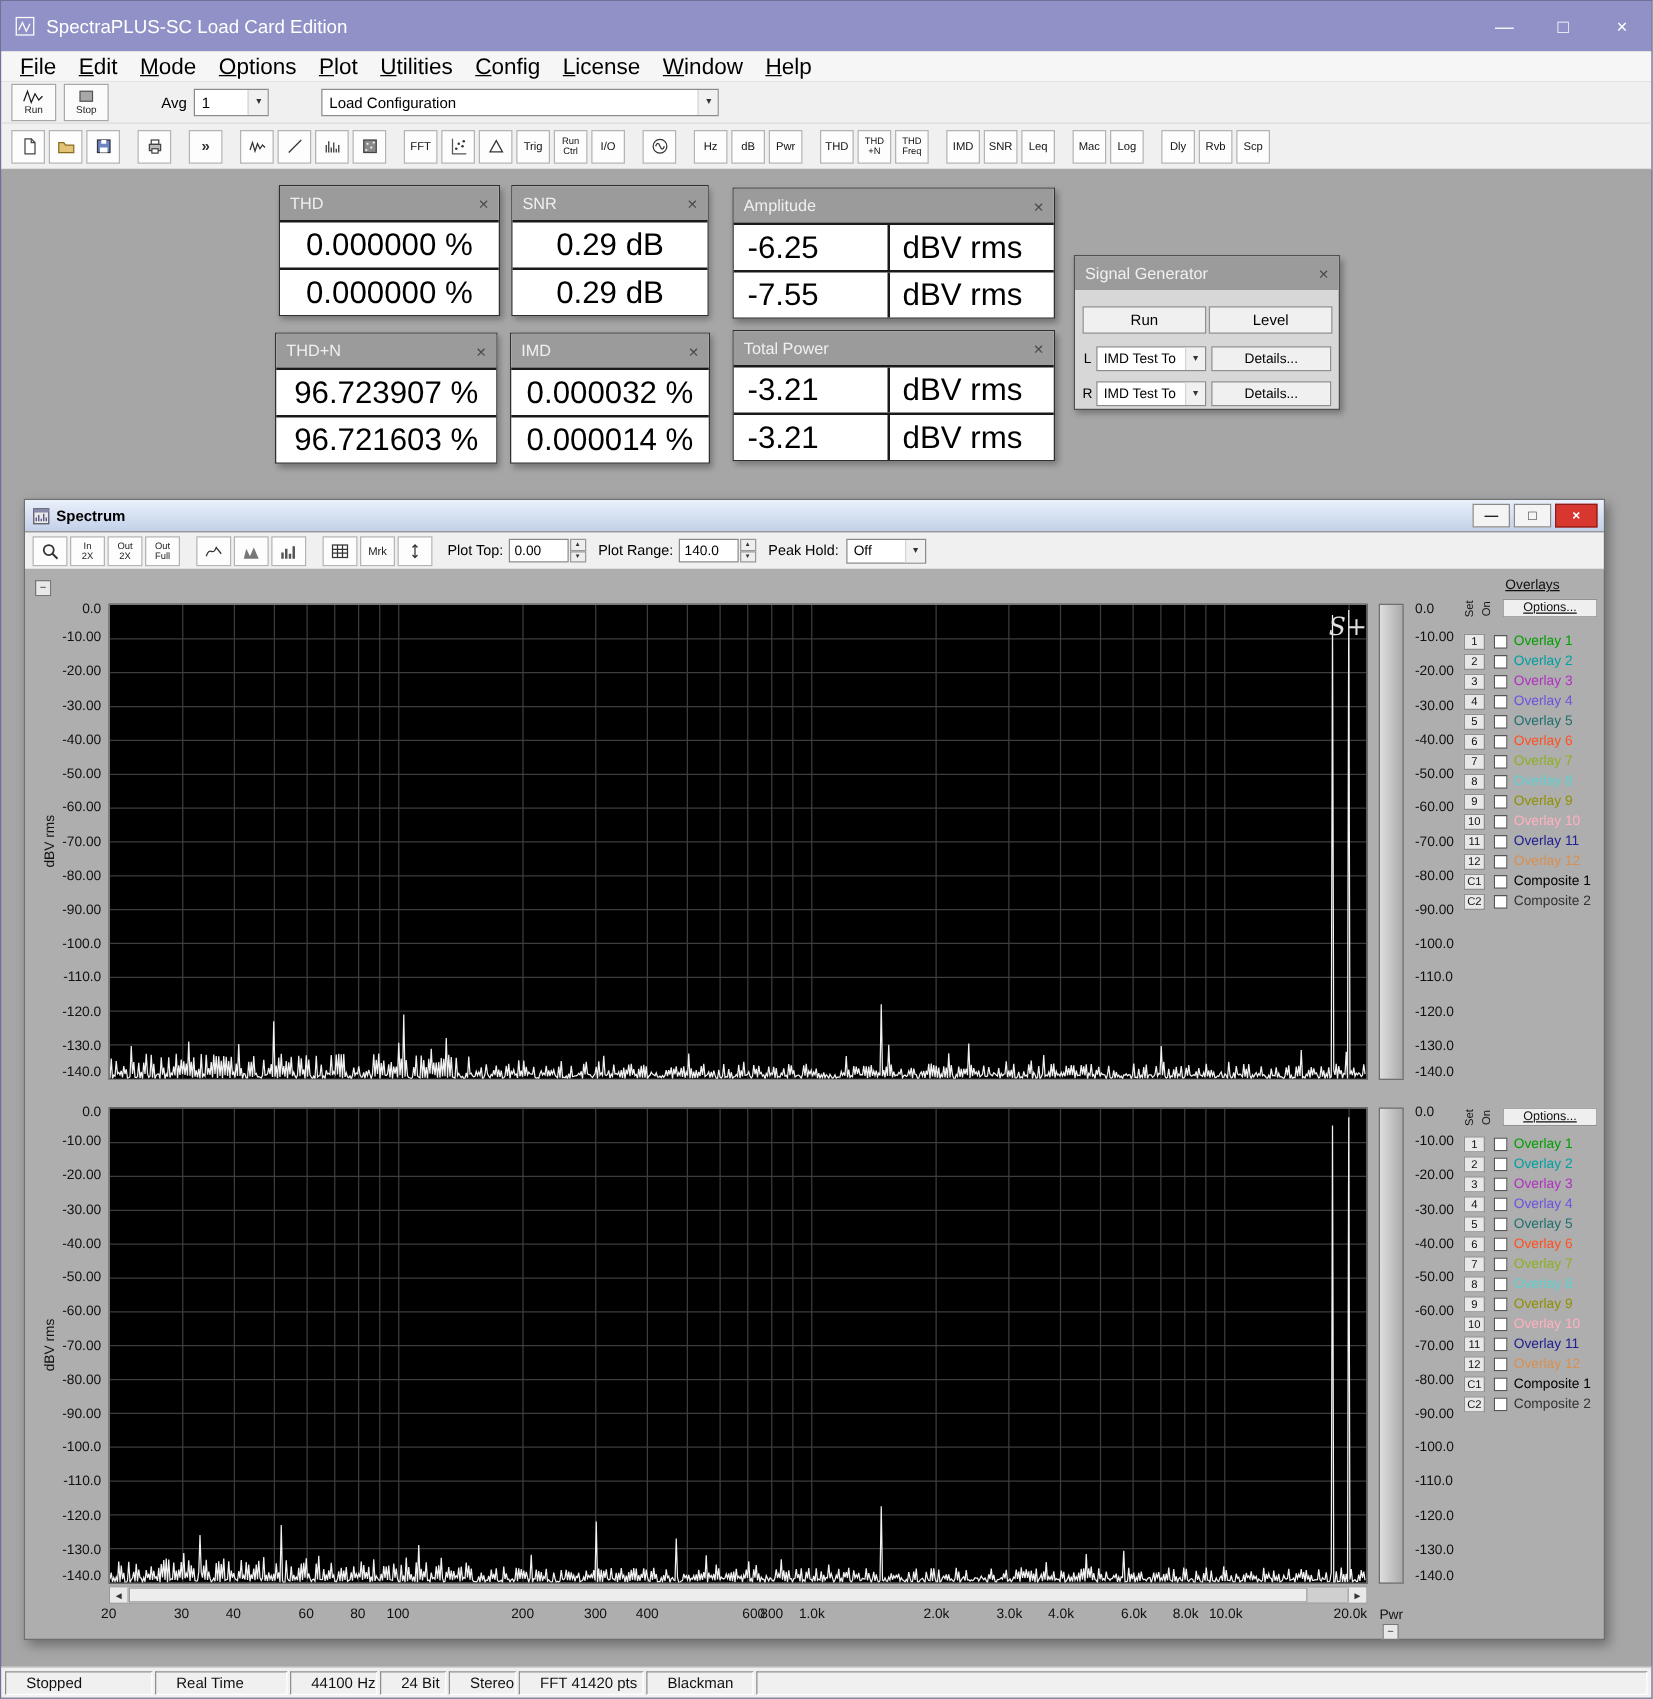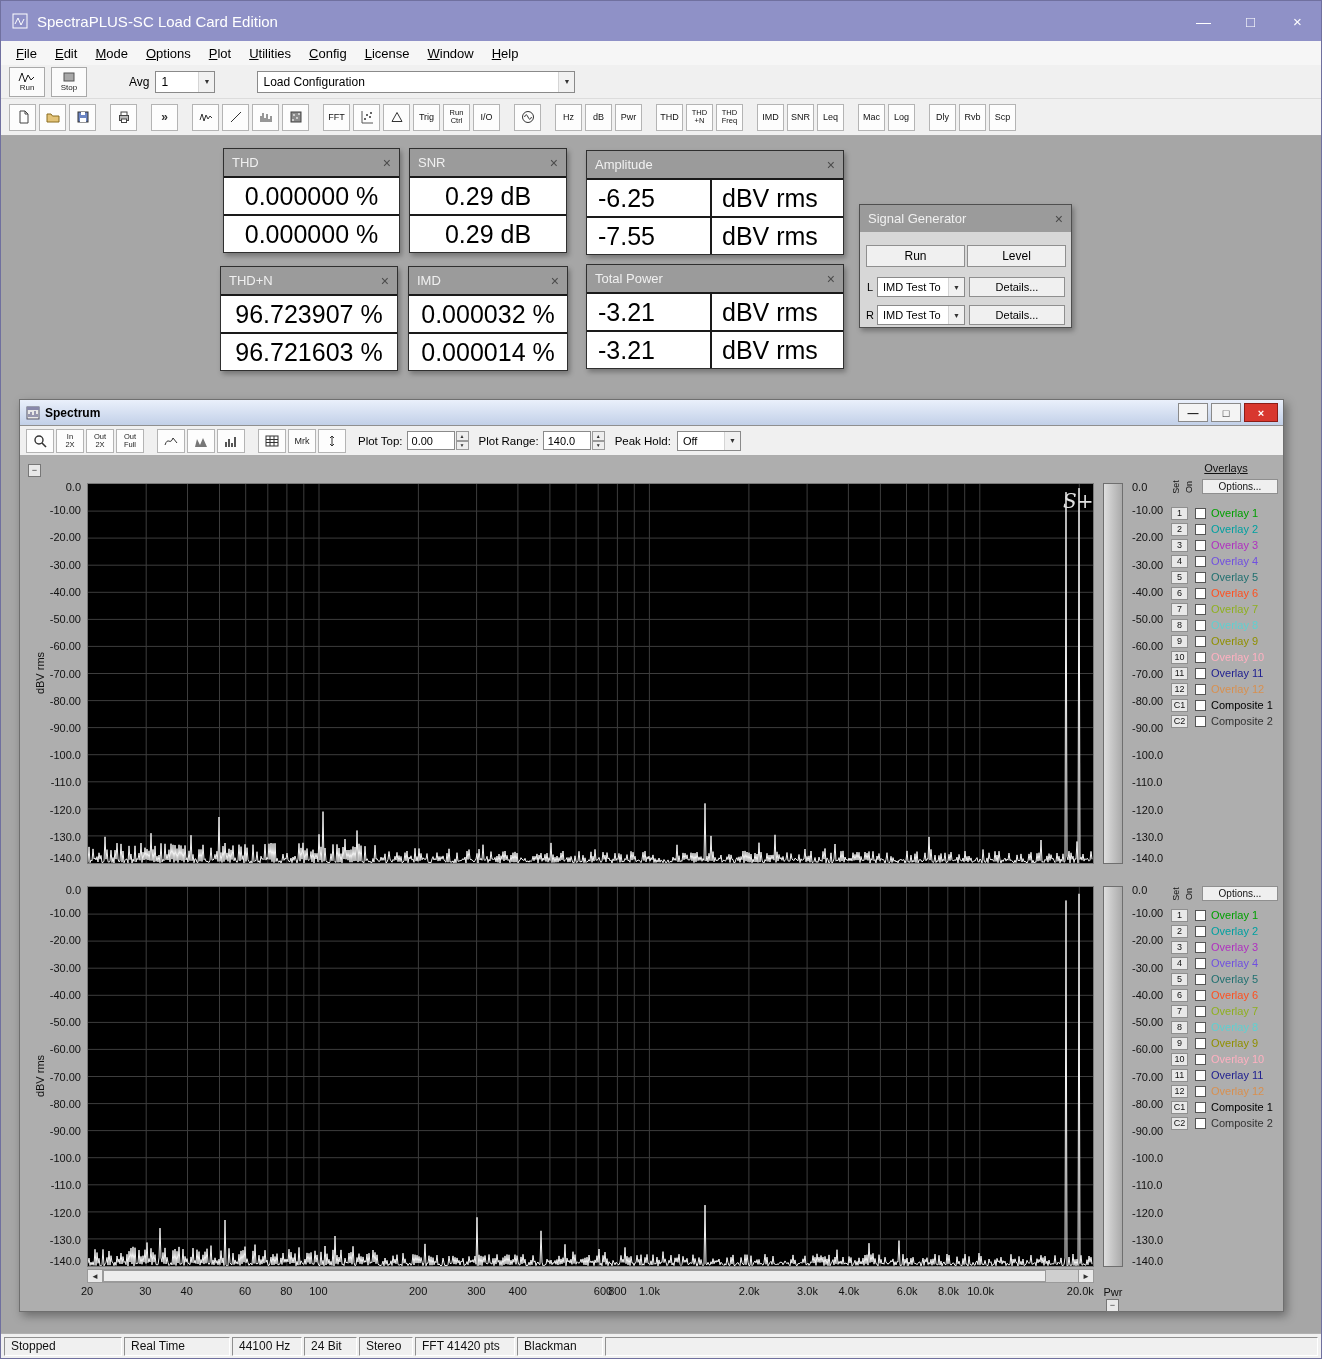--- a/index.html
+++ b/index.html
@@ -8,21 +8,21 @@
 button{font:inherit;background:none;border:none;cursor:default}
 #root{position:absolute;inset:0;border:1px solid #70709f}
 
 .titlebar{position:absolute;left:0;top:0;right:0;height:40px;background:#8f91c7;display:flex;align-items:center;color:#fff}
 .app-icon{margin:0 8px 0 10px;display:flex}
 .title-text{font-size:15px}
 .win-controls{margin-left:auto;display:flex;height:100%}
 .win-btn{width:47px;display:flex;align-items:center;justify-content:center;font-size:15px}
 
 .menubar{position:absolute;left:0;top:40px;right:0;height:24px;background:#f6f6f6;display:flex;align-items:center;padding-left:6px}
-.menu-item{font-size:13px;padding:0 9px}
+.menu-item{font-size:18px;padding:0 9px}
 .menu-item u{text-decoration:underline}
 
 .toolbar1{position:absolute;left:0;top:64px;right:0;height:34px;background:#f0f0f0;display:flex;align-items:center;border-bottom:1px solid #dcdcdc}
 .big-btn{width:36px;height:30px;border:1px solid #a9a9a9;background:#fbfbfb;display:flex;flex-direction:column;align-items:center;justify-content:center;font-size:8px;color:#222}
 .big-btn.run{margin-left:8px}
 .big-btn.stop{margin-left:6px}
 .avg-label{margin-left:42px;font-size:12px}
 .combo{height:22px;border:1px solid #8a8a8a;background:#fff;display:flex;align-items:center;font-size:12px;padding-left:5px;overflow:hidden;white-space:nowrap}
 .combo .dd{margin-left:auto;width:16px;align-self:stretch;display:flex;align-items:center;justify-content:center;font-size:7px;color:#333;border-left:1px solid #d5d5d5;background:#f1f1f1;flex:none}
 .combo.avg{width:60px;margin-left:6px}
@@ -76,29 +76,29 @@
 .hs-arrow{width:15px;background:#e9e9e9;border-right:1px solid #9a9a9a;font-size:8px;display:flex;align-items:center;justify-content:center;color:#333;flex:none}
 .hs-arrow.r{border-right:none;border-left:1px solid #9a9a9a}
 .hs-thumb{width:943px;background:#ededed;border:1px solid #9a9a9a;flex:none}
 .hs-track{flex:1}
 .tinybox{position:absolute;width:13px;height:13px;border:1px solid #777;background:#e8e8e8;font-size:9px;line-height:11px;text-align:center;color:#333}
 .pwrlab{position:absolute;left:1080px;top:886px;width:26px;text-align:center;font-size:11px;color:#111}
 
 .ovpanel{position:absolute;left:1150px;width:112px}
 .ov-header{font-size:11px;text-decoration:underline;text-align:center;color:#111}
 .vtext{position:absolute;font-size:9px;transform:rotate(-90deg);transform-origin:center;color:#111}
-.ov-options{position:absolute;left:32px;width:76px;height:15px;font-size:10px;background:#efefef;border:1px solid #8f8f8f;display:flex;align-items:center;justify-content:center;color:#111}
+.ov-options{position:absolute;left:32px;width:76px;height:15px;font-size:10px;background:#efefef;border:1px solid #8f8f8f;display:flex;align-items:center;justify-content:center;text-decoration:underline;color:#111}
 .ov-rows{position:absolute;left:0;right:0}
 .ov-row{height:16px;display:flex;align-items:center}
 .ov-num{width:17px;height:13px;background:#e8e8e8;border:1px solid #8f8f8f;font-size:9px;display:flex;align-items:center;justify-content:center;margin-left:1px;flex:none;color:#111}
 .ov-check{width:11px;height:11px;background:#fff;border:1px solid #555;margin-left:7px;flex:none}
 .ov-label{font-size:11px;margin-left:5px;white-space:nowrap}
 
 .statusbar{position:absolute;left:0;bottom:0;right:0;height:25px;background:#f0f0f0;border-top:1px solid #b0b0b0;display:flex;align-items:center;padding:0 3px}
-.sseg{height:19px;border:1px solid;border-color:#8f8f8f #fff #fff #8f8f8f;font-size:12px;display:flex;align-items:center;padding-left:6px;margin-right:2px;color:#111;flex:none}
+.sseg{height:19px;border:1px solid;border-color:#8f8f8f #fff #fff #8f8f8f;font-size:12px;display:flex;align-items:center;padding-left:16px;margin-right:2px;color:#111;flex:none}
 .sseg.fill{flex:1;margin-right:0}
 svg{display:block}
 </style>
 </head>
 <body>
 
 <div id="root">
 
   <div class="titlebar">
     <span class="app-icon">

